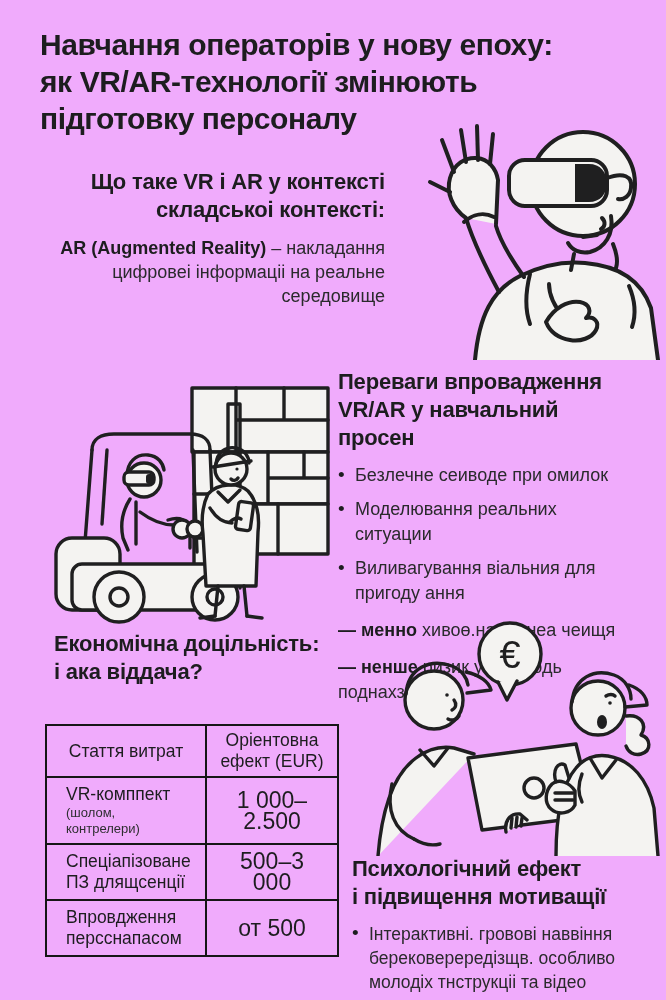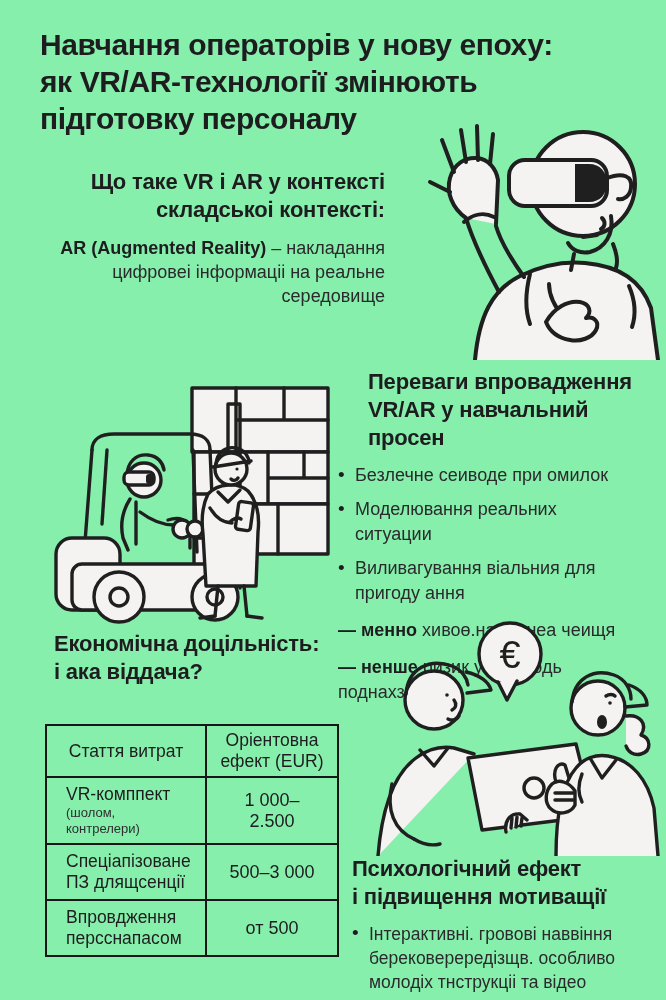--- a/index.html
+++ b/index.html
@@ -1,47 +1,47 @@
 <!DOCTYPE html>
 <html><head>
 <meta charset="utf-8">
 <style>
   * { margin:0; padding:0; box-sizing:border-box; }
   html,body { background:#e9e8e6; }
   .page {
     position:relative; width:666px; height:1000px; margin:0 auto;
-    background:#86efac; overflow:hidden; color:#1d1d1f;
+    background:#f0abfc; overflow:hidden; color:#1d1d1f;
     font-family:"Liberation Sans","DejaVu Sans",sans-serif;
   }
   .abs { position:absolute; }
   .title { left:40px; top:26px; width:600px; font-size:30px; font-weight:700;
            line-height:37px; letter-spacing:-0.4px; }
   h2.sec { font-size:22px; font-weight:700; line-height:28px; letter-spacing:-0.2px; }
   .what { left:40px; top:168px; width:345px;text-align:right; }
   .what h2 { margin-bottom:12px; }
   .defpara { font-size:18px; line-height:24px; margin-bottom:15px; color:#2a2a2c; }
   .defpara .term { font-weight:700; color:#1d1d1f; }
   .benefits { left:338px; top:368px; width:300px; }
-  .benefits h2 { margin-bottom:11px;margin-left:30px; }
+  .benefits h2 { margin-bottom:11px; }
   .bullet { position:relative; padding-left:17px; font-size:18px; line-height:25px;
             margin-bottom:9px; color:#2a2a2c; }
   .bullet::before { content:"•"; position:absolute; left:0; top:-1px; font-size:19px; color:#1d1d1f; }
   .dashitem { font-size:18px; line-height:25px; margin-top:12px; color:#2a2a2c; }
   .dashitem .lead { font-weight:700; color:#1d1d1f; }
   .economics { left:54px; top:630px; width:380px; }
   .costtable { position:absolute; left:45px; top:724px; width:292px; border-collapse:collapse;
                table-layout:fixed; background:transparent; }
   .costtable col.c1 { width:160px; }
   .costtable col.c2 { width:132px; }
   .costtable th, .costtable td { border:2.5px solid #161616; }
   .costtable th { font-weight:400; font-size:17.5px; line-height:21px; text-align:center;
                   padding:4px 4px; height:48px; }
   .costtable td { font-size:17.5px; line-height:21px; padding:6px 19px; vertical-align:middle; }
   .costtable td.item { text-align:left; }
-  .costtable td.val { text-align:center; font-size:18px; }
+  .costtable td.val { text-align:center; font-size:23px; }
   .costtable .note { display:block; font-size:13px; line-height:16px; color:#2e2e30; }
   .psych { left:352px; top:855px; width:300px; }
   .psych h2 { margin-bottom:11px; }
   .psych .bullet { font-size:17.5px; line-height:24px; }
   svg .ln { fill:none; stroke:#1f1f20; stroke-width:4; stroke-linecap:round; stroke-linejoin:round; }
   svg .ln35 { fill:none; stroke:#1f1f20; stroke-width:3.4; stroke-linecap:round; stroke-linejoin:round; }
   svg .bgfill { fill:#f4f3f1; }
   svg .ink { fill:#1f1f20; stroke:none; }
   .euro-text { font-family:"Liberation Sans","DejaVu Sans",sans-serif; font-size:38px; font-weight:400; }
 </style>

